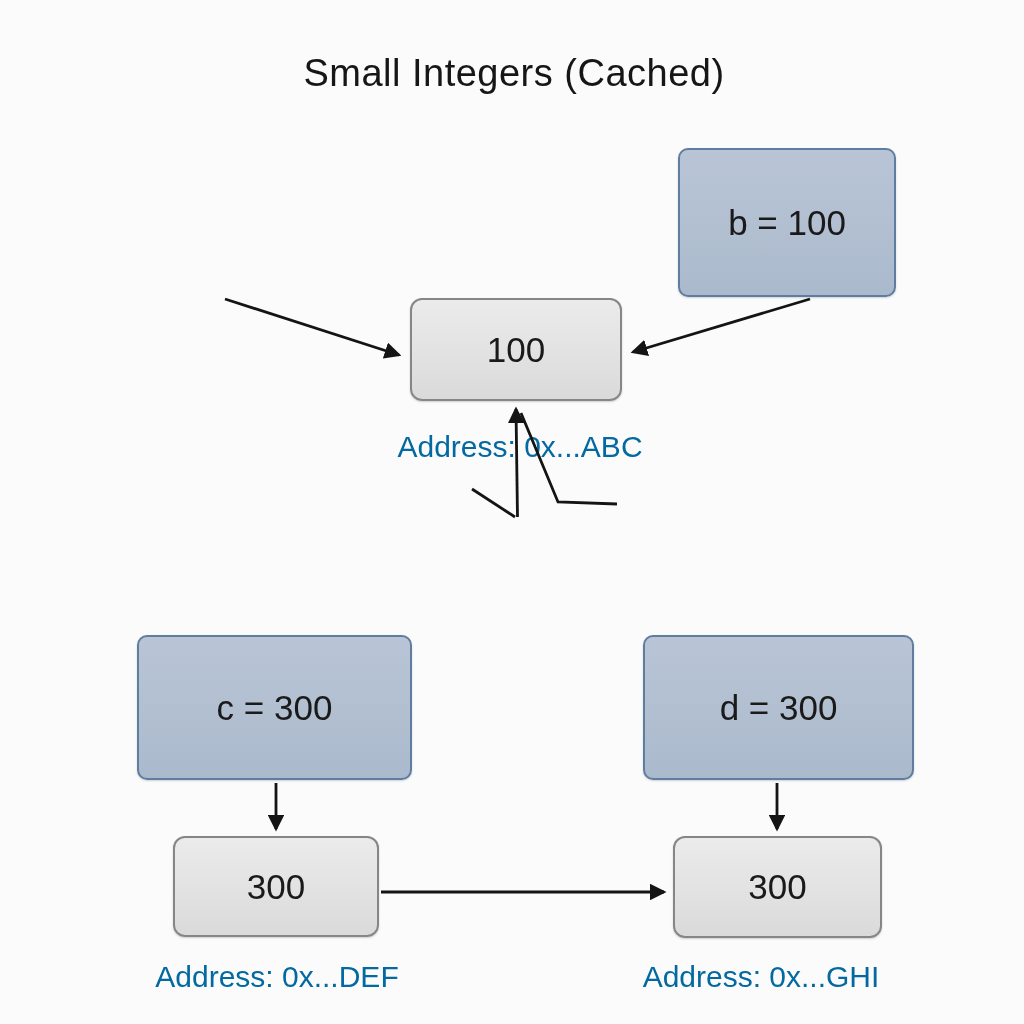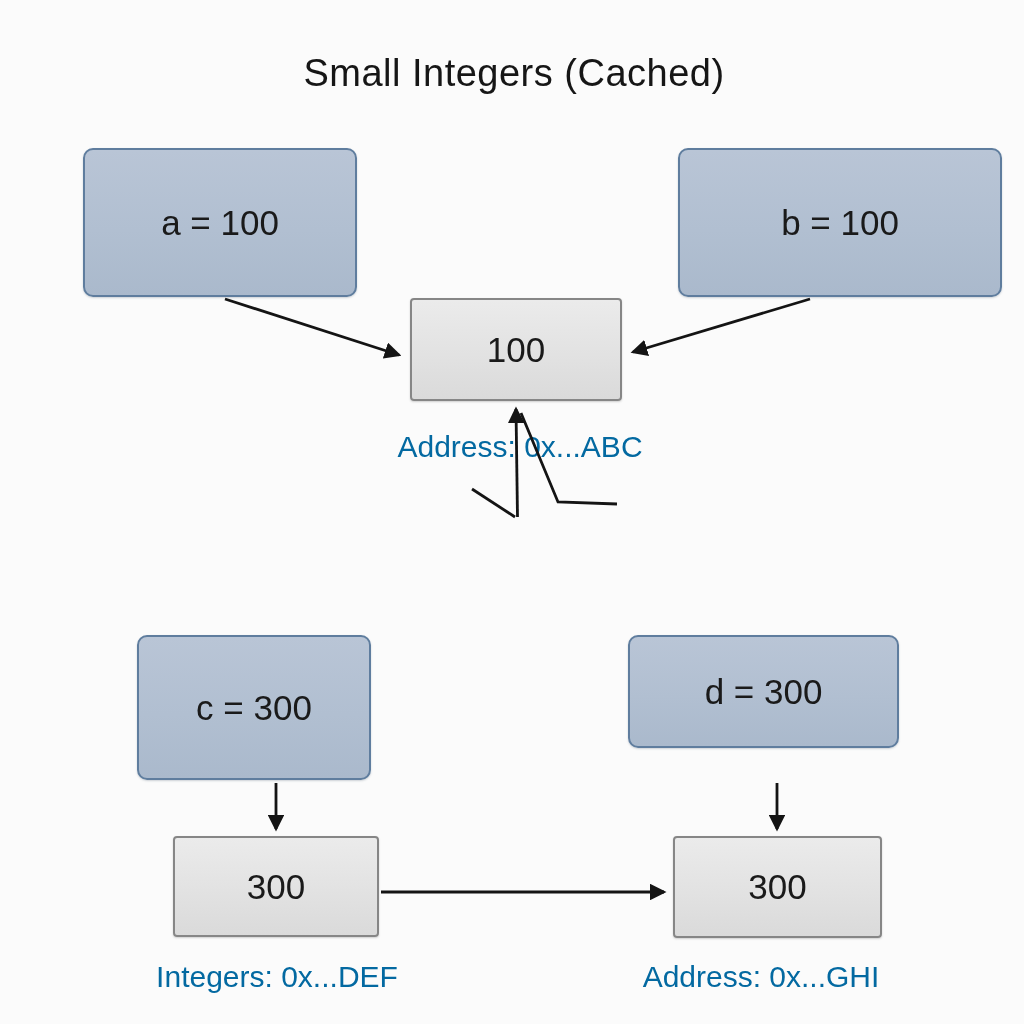--- a/index.html
+++ b/index.html
@@ -27,21 +27,21 @@
     border-radius:10px;
     display:flex;align-items:center;justify-content:center;
     font-size:35px;
     box-shadow:0 1px 2px rgba(70,90,110,0.25);
   }
   .obj-box{
     position:absolute;
     box-sizing:border-box;
     background:linear-gradient(180deg,#ebebeb 0%,#e2e2e2 55%,#dadada 100%);
     border:2.5px solid #868686;
-    border-radius:4px;
+    border-radius:12px;
     display:flex;align-items:center;justify-content:center;
     font-size:35px;
     box-shadow:0 1px 2px rgba(80,80,80,0.25);
   }
   .addr{
     position:absolute;
     transform:translateX(-50%);
     font-size:30px;
     white-space:nowrap;
     color:#0369a1;
@@ -56,52 +56,49 @@
     fill:none;
   }
 </style>
 </head>
 <body>
 
 <div class="canvas">
 
   <div class="title" style="left:514px;top:52px;">Small Integers (Cached)</div>
 
-  <div class="var-box" style="left:83px;top:148px;width:274px;height:149px;">
-    <span>a = 100</span>
-  </div>
 
-  <div class="var-box" style="left:678px;top:148px;width:324px;height:149px;">
+  <div class="var-box" style="left:678px;top:148px;width:218px;height:149px;">
     <span>b = 100</span>
   </div>
 
   <div class="obj-box" style="left:410px;top:298px;width:212px;height:103px;">
     <span>100</span>
   </div>
 
   <div class="addr" style="left:520px;top:430px;">Address: 0x...ABC</div>
 
 
-  <div class="var-box" style="left:137px;top:635px;width:234px;height:145px;">
+  <div class="var-box" style="left:137px;top:635px;width:275px;height:145px;">
     <span>c = 300</span>
   </div>
 
-  <div class="var-box" style="left:628px;top:635px;width:271px;height:113px;">
+  <div class="var-box" style="left:643px;top:635px;width:271px;height:145px;">
     <span>d = 300</span>
   </div>
 
   <div class="obj-box" style="left:173px;top:836px;width:206px;height:101px;">
     <span>300</span>
   </div>
 
   <div class="obj-box" style="left:673px;top:836px;width:209px;height:102px;">
     <span>300</span>
   </div>
 
-  <div class="addr" style="left:277px;top:960px;">Integers: 0x...DEF</div>
+  <div class="addr" style="left:277px;top:960px;">Address: 0x...DEF</div>
 
   <div class="addr" style="left:761px;top:960px;">Address: 0x...GHI</div>
 
   <svg class="overlay" viewBox="0 0 1024 1024" xmlns="http://www.w3.org/2000/svg">
     <defs>
       <marker id="ah" viewBox="0 0 10 10" refX="8.5" refY="5" markerWidth="6" markerHeight="6" orient="auto-start-reverse">
         <path d="M0,0 L10,5 L0,10 z" fill="#141414"></path>
       </marker>
     </defs>
 

